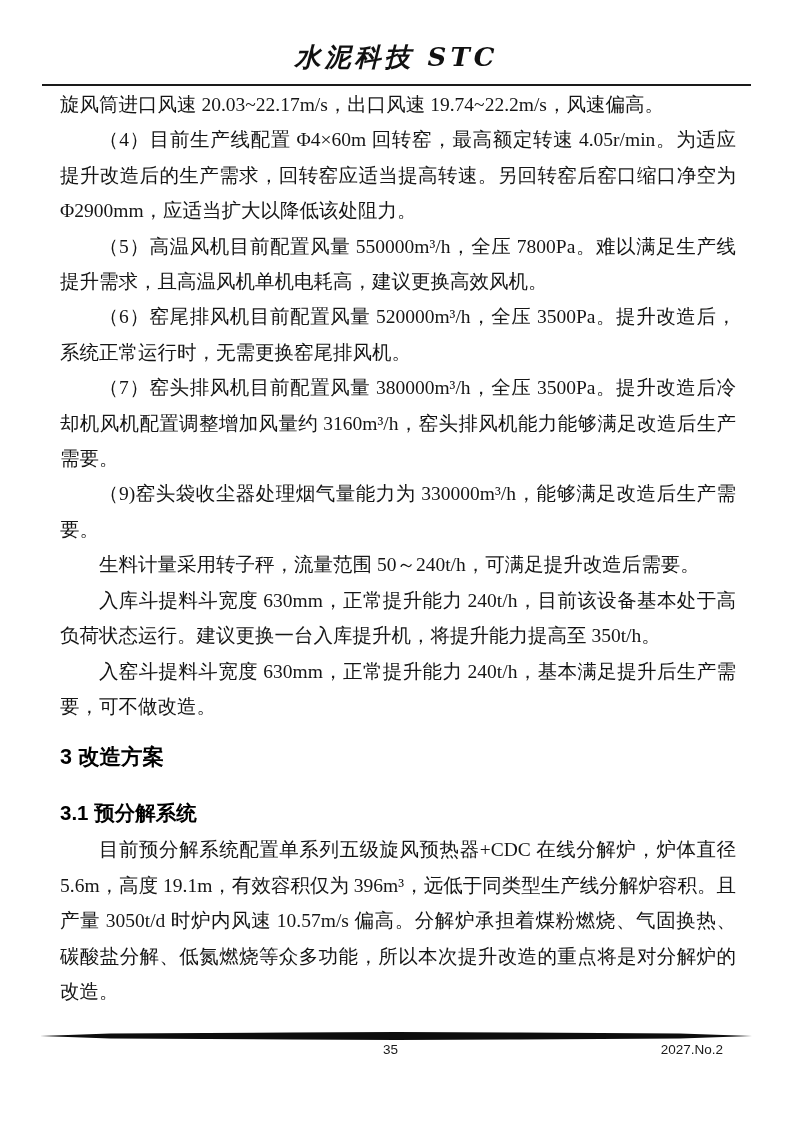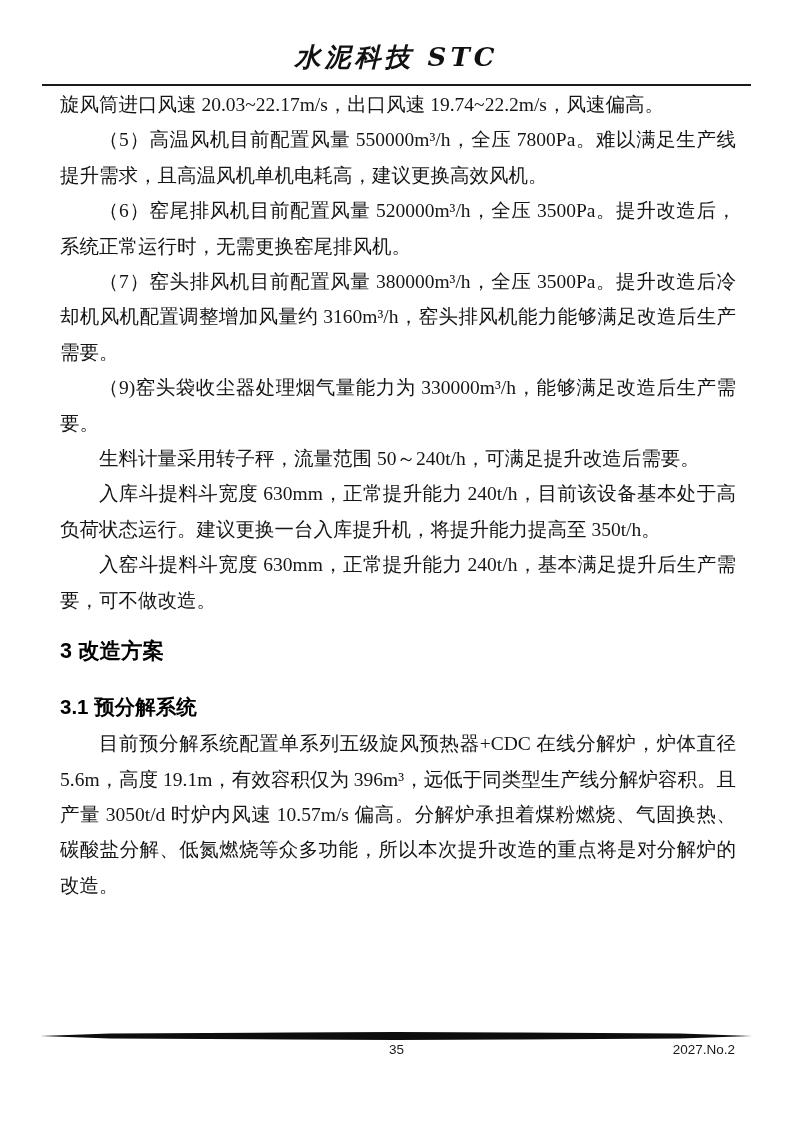--- a/index.html
+++ b/index.html
@@ -86,21 +86,21 @@
     top: 1032px;
     left: 40px;
     width: 712px;
     height: 8px;
   }
   .footer-rule svg { display: block; }
   .footer-row {
     position: absolute;
     top: 1042px;
     left: 0;
-    right: 0;
+    right: 12px;
     height: 20px;
     font-family: "Liberation Sans", "DejaVu Sans", sans-serif;
     font-size: 13.5px;
     color: #1a1a1a;
   }
   .page-number {
     position: absolute;
     left: 0;
     right: 0;
     text-align: center;
@@ -114,20 +114,21 @@
 <body>
 
 <div class="page">
 
   <div class="journal-title">水泥科技 STC</div>
 
   <div class="header-rule"></div>
 
   <div class="doc-body">
       <div class="block para-flush">旋风筒进口风速 20.03~22.17m/s，出口风速 19.74~22.2m/s，风速偏高。</div>
+      <div class="block para">（4）目前生产线配置 Φ4×60m 回转窑，最高额定转速 4.05r/min。为适应提升改造后的生产需求，回转窑应适当提高转速。另回转窑后窑口缩口净空为 Φ2900mm，应适当扩大以降低该处阻力。</div>
       <div class="block para">（5）高温风机目前配置风量 550000m³/h，全压 7800Pa。难以满足生产线提升需求，且高温风机单机电耗高，建议更换高效风机。</div>
       <div class="block para">（6）窑尾排风机目前配置风量 520000m³/h，全压 3500Pa。提升改造后，系统正常运行时，无需更换窑尾排风机。</div>
       <div class="block para">（7）窑头排风机目前配置风量 380000m³/h，全压 3500Pa。提升改造后冷却机风机配置调整增加风量约 3160m³/h，窑头排风机能力能够满足改造后生产需要。</div>
       <div class="block para">（9)窑头袋收尘器处理烟气量能力为 330000m³/h，能够满足改造后生产需要。</div>
       <div class="block para">生料计量采用转子秤，流量范围 50～240t/h，可满足提升改造后需要。</div>
       <div class="block para">入库斗提料斗宽度 630mm，正常提升能力 240t/h，目前该设备基本处于高负荷状态运行。建议更换一台入库提升机，将提升能力提高至 350t/h。</div>
       <div class="block para">入窑斗提料斗宽度 630mm，正常提升能力 240t/h，基本满足提升后生产需要，可不做改造。</div>
       <div class="block h1">3 改造方案</div>
       <div class="block h2">3.1 预分解系统</div>
       <div class="block para">目前预分解系统配置单系列五级旋风预热器+CDC 在线分解炉，炉体直径 5.6m，高度 19.1m，有效容积仅为 396m³，远低于同类型生产线分解炉容积。且产量 3050t/d 时炉内风速 10.57m/s 偏高。分解炉承担着煤粉燃烧、气固换热、碳酸盐分解、低氮燃烧等众多功能，所以本次提升改造的重点将是对分解炉的改造。</div>

